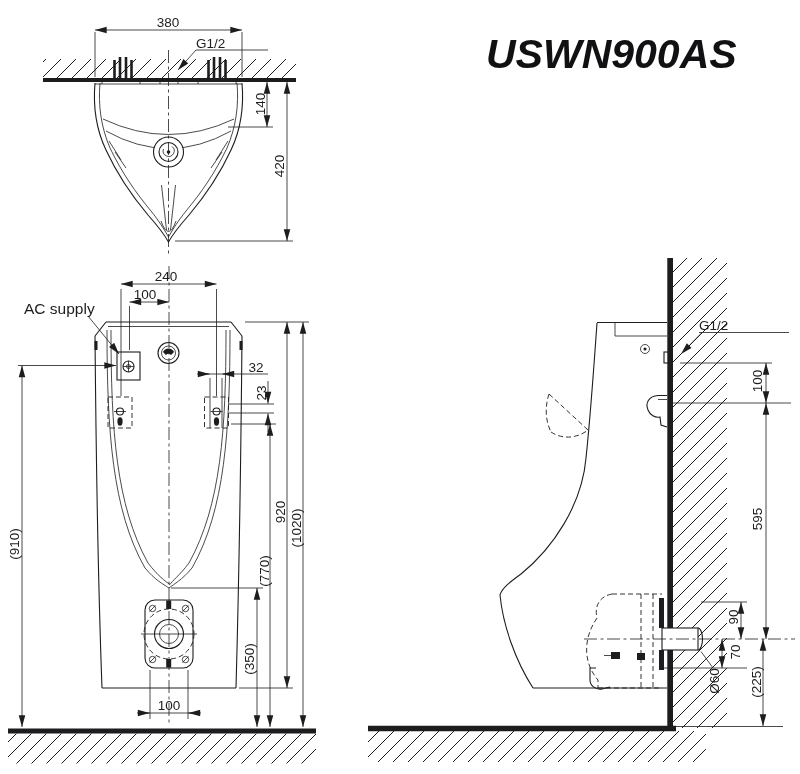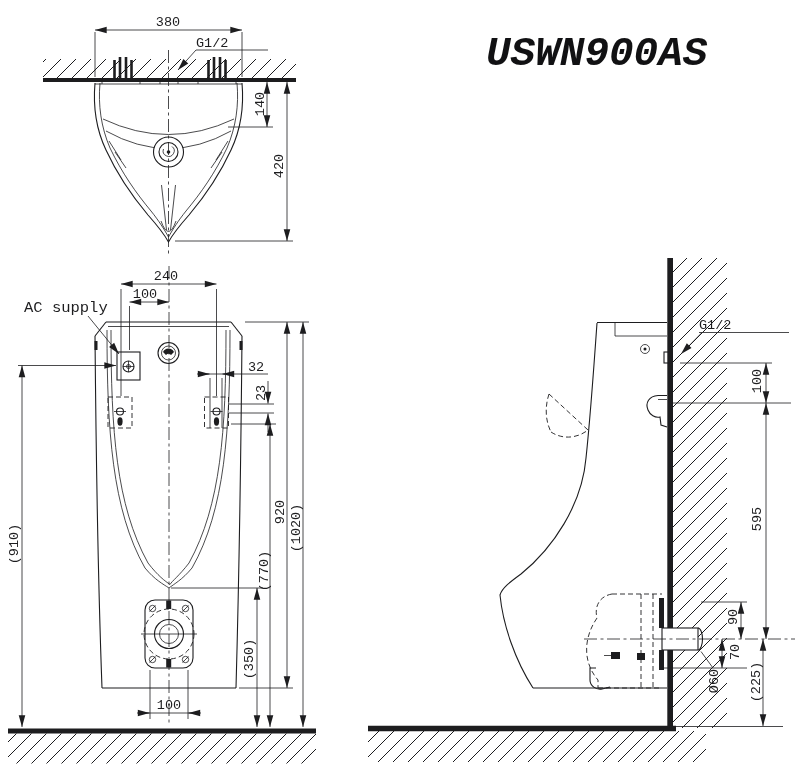--- a/index.html
+++ b/index.html
@@ -1,17 +1,17 @@
 <!DOCTYPE html>
 <html><head>
 <meta charset="utf-8">
 <style>
   html,body{margin:0;padding:0;background:#ffffff;}
   .stage{position:relative;width:800px;height:774px;background:#ffffff;overflow:hidden;
-         font-family:Liberation Mono, monospace;}
+         font-family:Liberation Sans, sans-serif;}
   svg{display:block;}
   
   .ln   {stroke:#1d1d1f;stroke-width:1.1;fill:none;}
   .thin {stroke:#1d1d1f;stroke-width:0.8;fill:none;}
   .thick{stroke:#1d1d1f;stroke-width:5;fill:none;}
   .dash {stroke:#1d1d1f;stroke-width:0.9;fill:none;stroke-dasharray:5 3;}
   .cl   {stroke:#1d1d1f;stroke-width:0.8;fill:none;stroke-dasharray:13 3.5 3 3.5;}
   .fil  {fill:#1d1d1f;stroke:none;}
   .wfil {fill:#ffffff;}
   .dt   {font-size:13.5px;fill:#1d1d1f;text-anchor:middle;dominant-baseline:central;}

